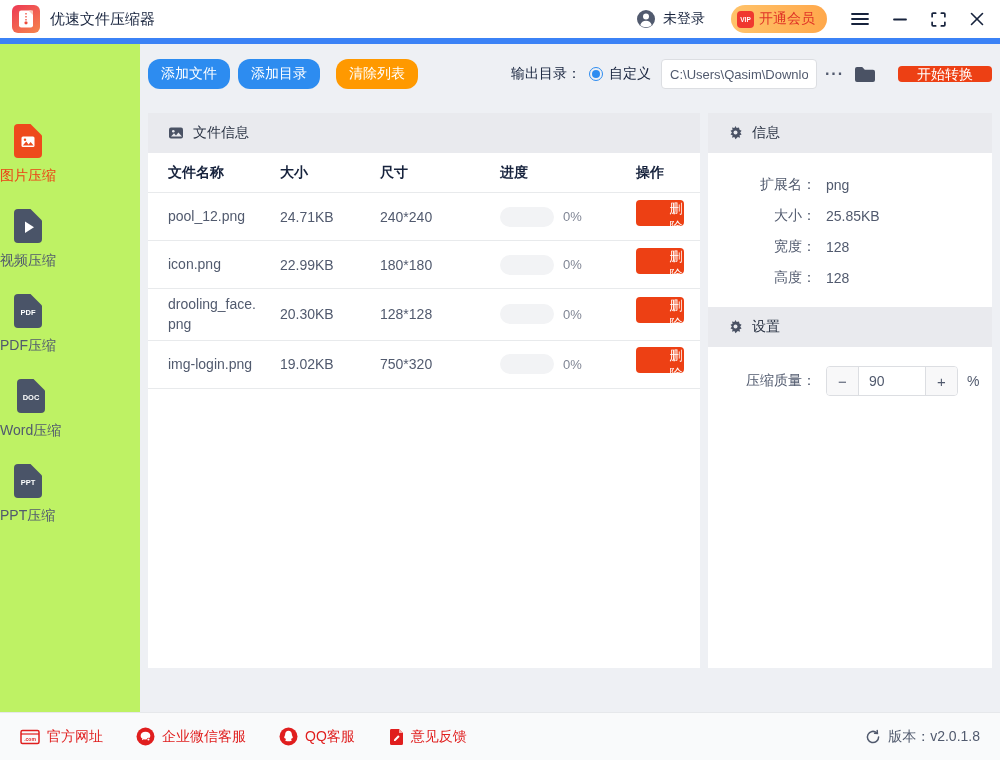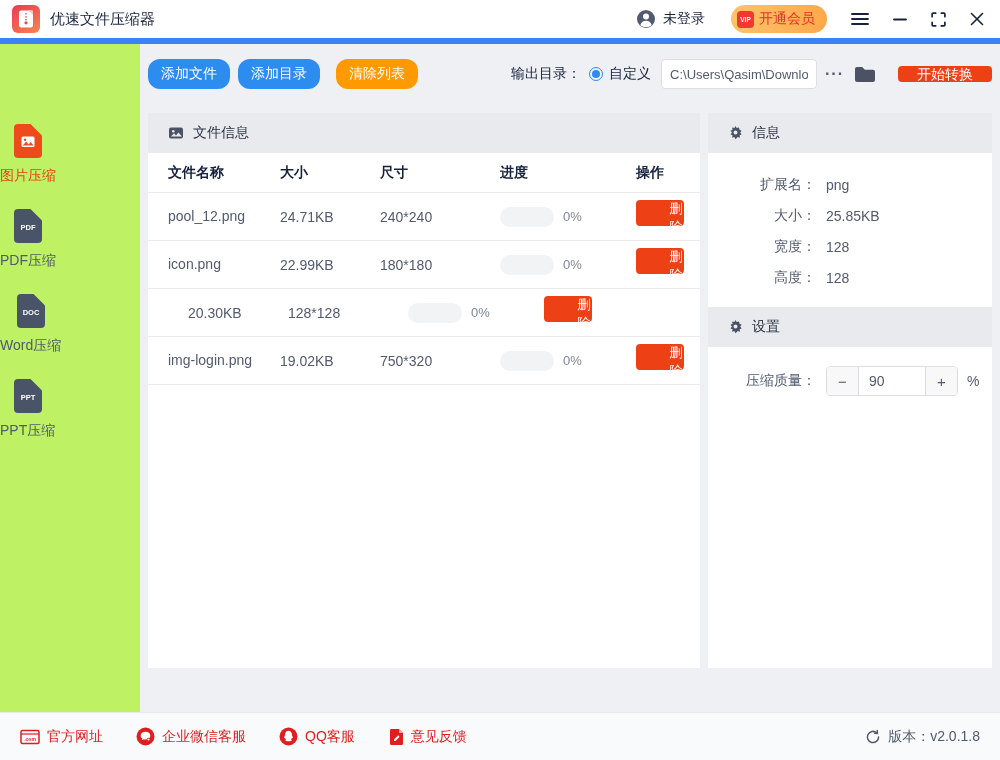--- a/index.html
+++ b/index.html
@@ -165,20 +165,29 @@
           <svg width="32" height="36" viewBox="0 0 32 36">
             <path d="M6 1 H18.5 L30 12.5 V31 Q30 35 26 35 H6 Q2 35 2 31 V5 Q2 1 6 1 Z" fill="#ee4a1c"></path>
             <rect x="9.5" y="13.5" width="13" height="10.5" rx="1.5" fill="#fff"></rect>
             <circle cx="13" cy="16.8" r="1.2" fill="#ee4a1c"></circle>
             <path d="M10.8 22.6l3.4-4 2.4 2.9 2-2.4 3 3.5z" fill="#ee4a1c"></path>
           </svg>
         </span>
         <span class="side-label">图片压缩</span>
       </div>
 
+      <div class="side-item">
+        <span>
+          <svg width="32" height="36" viewBox="0 0 32 36">
+            <path d="M6 1 H18.5 L30 12.5 V31 Q30 35 26 35 H6 Q2 35 2 31 V5 Q2 1 6 1 Z" fill="#4a5468"></path>
+            <path d="M13 13.5l9 5.8-9 5.8z" fill="#fff"></path>
+          </svg>
+        </span>
+        <span class="side-label">视频压缩</span>
+      </div>
 
       <div class="side-item">
         <span>
           <svg width="32" height="36" viewBox="0 0 32 36">
             <path d="M6 1 H18.5 L30 12.5 V31 Q30 35 26 35 H6 Q2 35 2 31 V5 Q2 1 6 1 Z" fill="#4a5468"></path>
             <text x="16" y="22" text-anchor="middle" font-size="7.5" font-weight="bold" fill="#fff">PDF</text>
           </svg>
         </span>
         <span class="side-label">PDF压缩</span>
       </div>
@@ -264,20 +273,21 @@
             <span class="c-size">22.99KB</span>
             <span class="c-dims">180*180</span>
             <span class="c-prog">
                 <span class="prog-pill"></span>
                 <span class="prog-text">0%</span>
               </span>
             <span class="c-act"><button class="del-btn">删除</button></span>
           </div>
 
           <div class="trow">
+            <span class="c-name">drooling_face.png</span>
             <span class="c-size">20.30KB</span>
             <span class="c-dims">128*128</span>
             <span class="c-prog">
                 <span class="prog-pill"></span>
                 <span class="prog-text">0%</span>
               </span>
             <span class="c-act"><button class="del-btn">删除</button></span>
           </div>
 
           <div class="trow">

